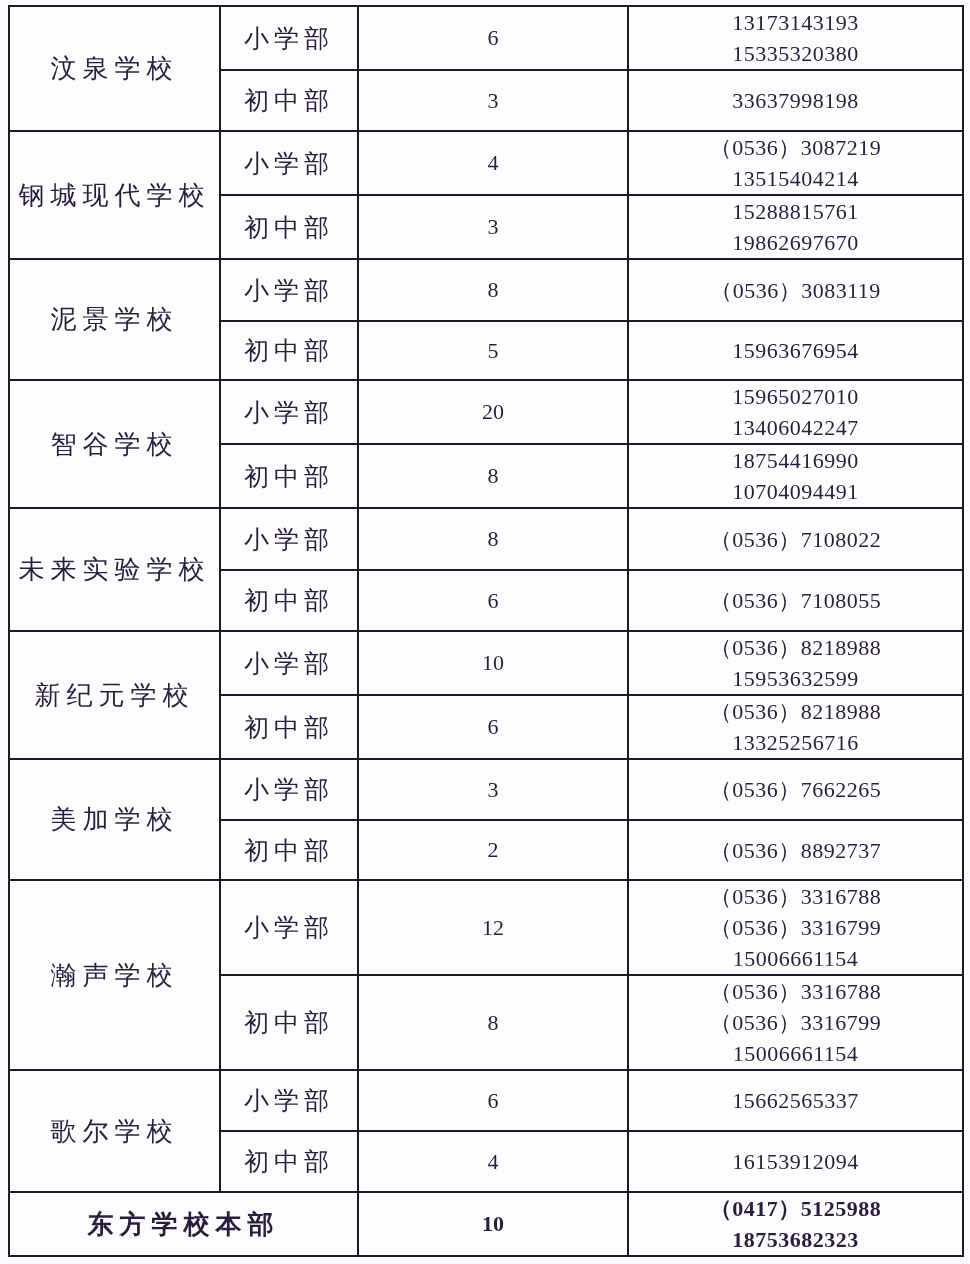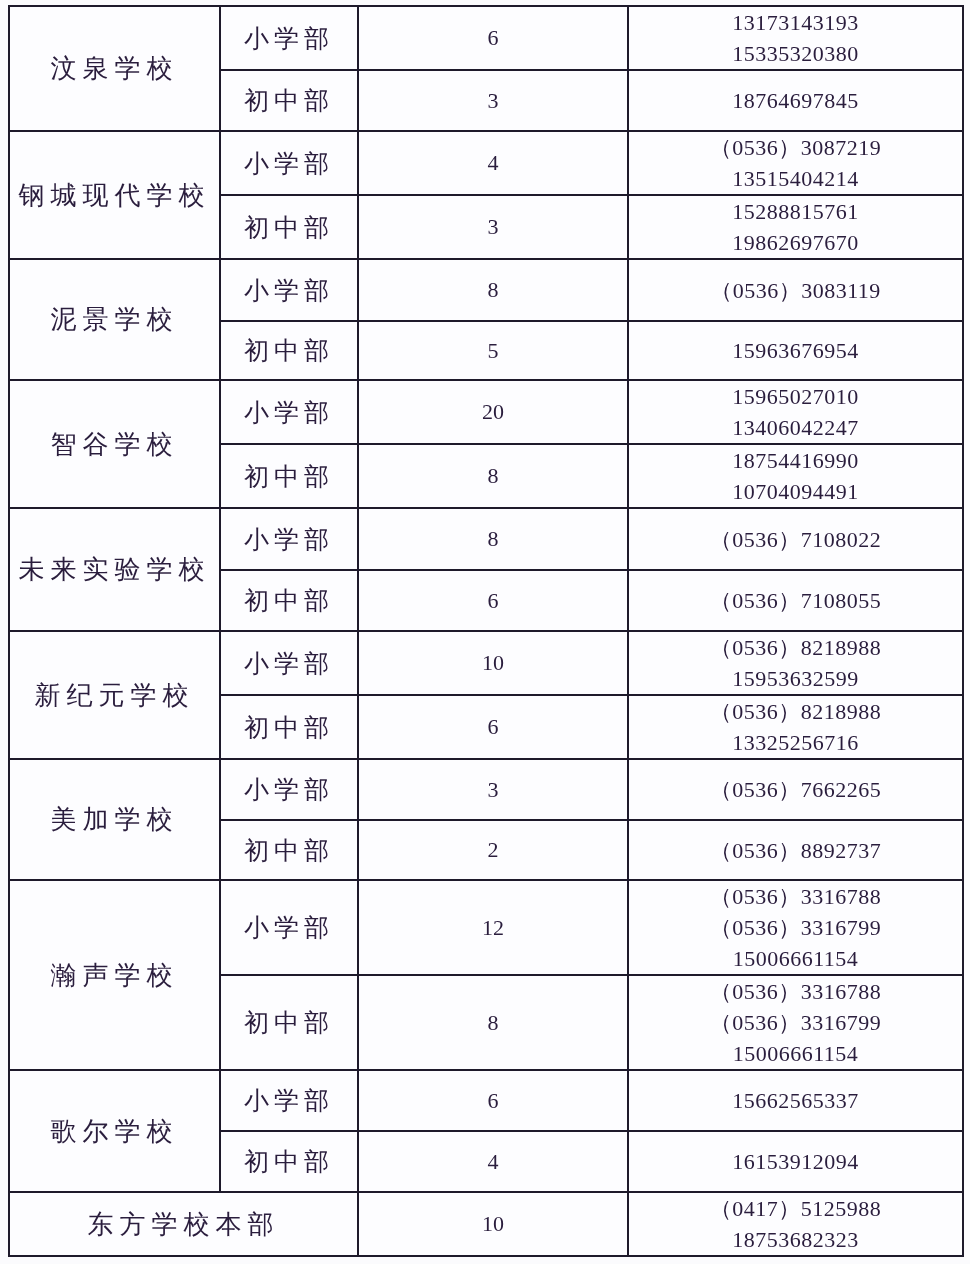--- a/index.html
+++ b/index.html
@@ -40,21 +40,21 @@
           <td class="num">6</td>
           <td class="phone">
             <div>13173143193</div>
             <div>15335320380</div>
           </td>
         </tr>
         <tr style="height: 61px;">
           <td class="dept">初中部</td>
           <td class="num">3</td>
           <td class="phone">
-            <div>18764697845</div>
+            <div>33637998198</div>
           </td>
         </tr>
         <tr style="height: 64px;">
           <td class="school" rowspan="2">钢城现代学校</td>
           <td class="dept">小学部</td>
           <td class="num">4</td>
           <td class="phone">
             <div>（0536）3087219</div>
             <div>13515404214</div>
           </td>
@@ -173,21 +173,21 @@
             <div>15662565337</div>
           </td>
         </tr>
         <tr style="height: 61px;">
           <td class="dept">初中部</td>
           <td class="num">4</td>
           <td class="phone">
             <div>16153912094</div>
           </td>
         </tr>
-        <tr style="height: 56px;">
+        <tr style="height: 56px; font-weight: bold;">
           <td class="school" colspan="2">东方学校本部</td>
           <td class="num">10</td>
           <td class="phone">
             <div>（0417）5125988</div>
             <div>18753682323</div>
           </td>
         </tr>
       </tbody>
   </table>
 </div>

